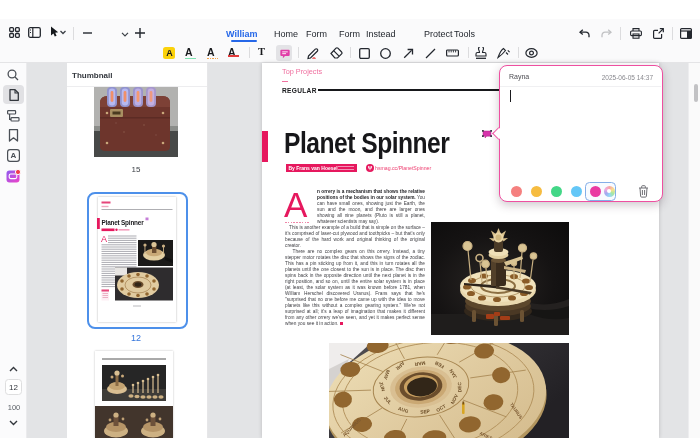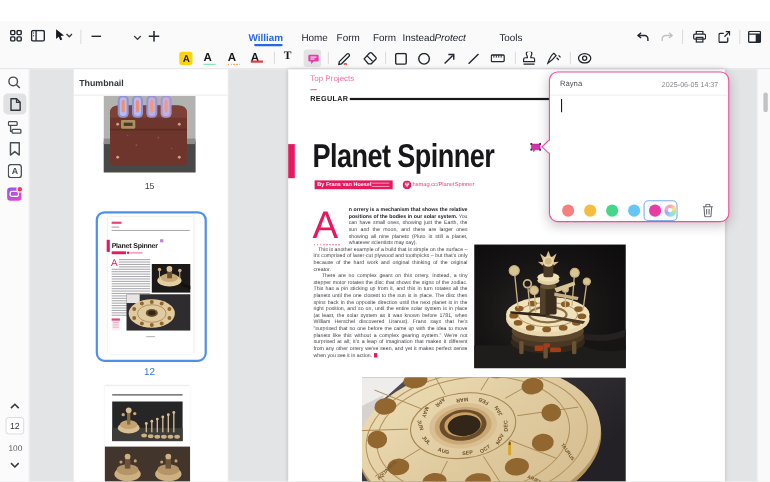--- a/index.html
+++ b/index.html
@@ -63,21 +63,21 @@
     <svg class="abs" style="left:135px;top:9px" width="10" height="10" viewBox="0 0 10 10">
         <path d="M5 0 V10 M0 5 H10" stroke="#23272e" stroke-width="1.4"></path>
       </svg>
 
     <div class="menu" style="left:226px;color:#2567e8;font-weight:700;">William</div>
     <div class="abs" style="left:231px;top:21px;width:26px;height:2px;background:#2567e8;border-radius:1px;"></div>
     <div class="menu" style="left:274px;">Home</div>
     <div class="menu" style="left:306px;">Form</div>
     <div class="menu" style="left:339px;">Form</div>
     <div class="menu" style="left:366px;">Instead</div>
-    <div class="menu" style="left:395px;font-style:italic;">Protect</div>
+    <div class="menu" style="left:424px;">Protect</div>
     <div class="menu" style="left:454px;">Tools</div>
 
     <svg class="abs" style="left:579px;top:10px" width="11" height="9" viewBox="0 0 11 9">
         <path d="M3.8 0.8 L1 3.2 L3.8 5.6" fill="none" stroke="#23272e" stroke-width="1.3"></path>
         <path d="M1.3 3.2 H7 a3 3 0 0 1 3 3 v2" fill="none" stroke="#23272e" stroke-width="1.3"></path>
       </svg>
     <svg class="abs" style="left:601px;top:10px" width="11" height="9" viewBox="0 0 11 9">
         <path d="M7.2 0.8 L10 3.2 L7.2 5.6" fill="none" stroke="#c0c1c3" stroke-width="1.3"></path>
         <path d="M9.7 3.2 H4 a3 3 0 0 0 -3 3 v2" fill="none" stroke="#c0c1c3" stroke-width="1.3"></path>
       </svg>

